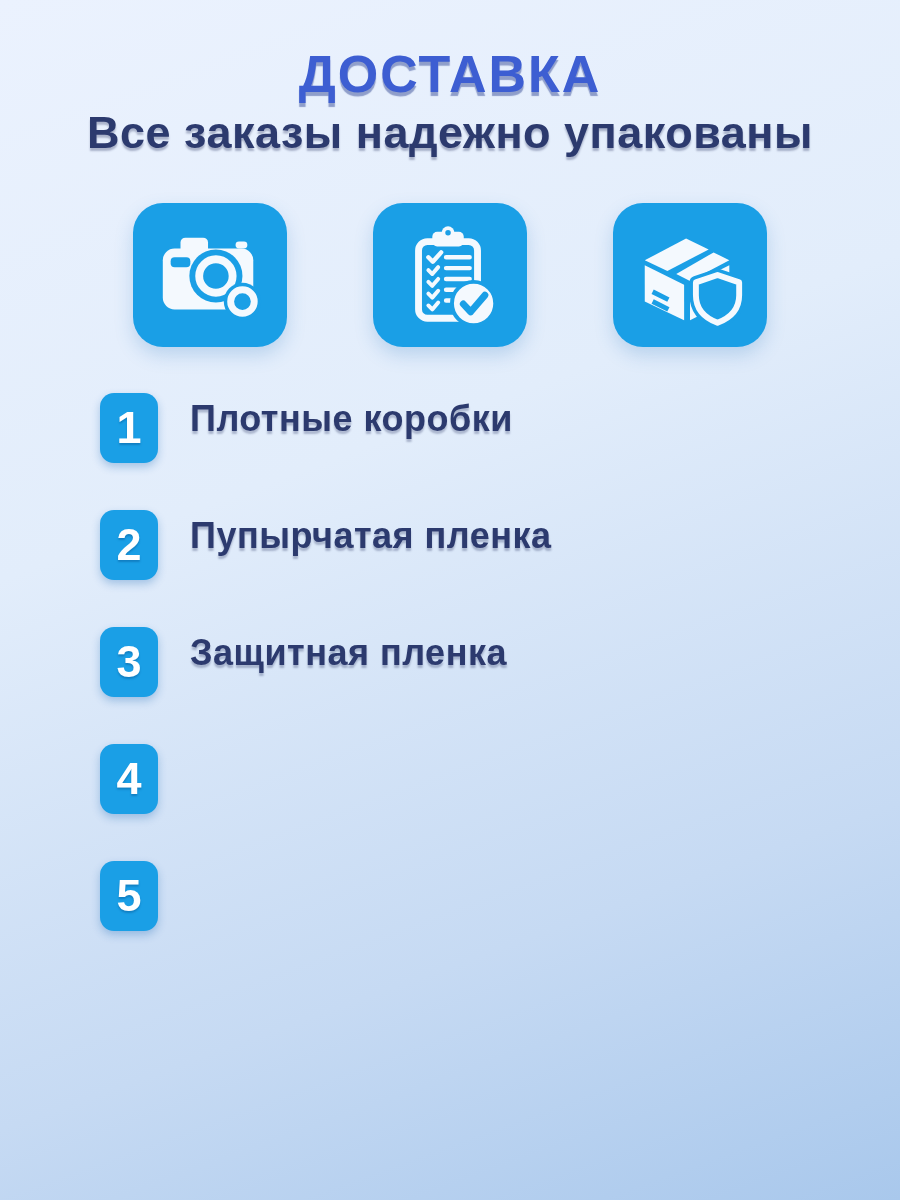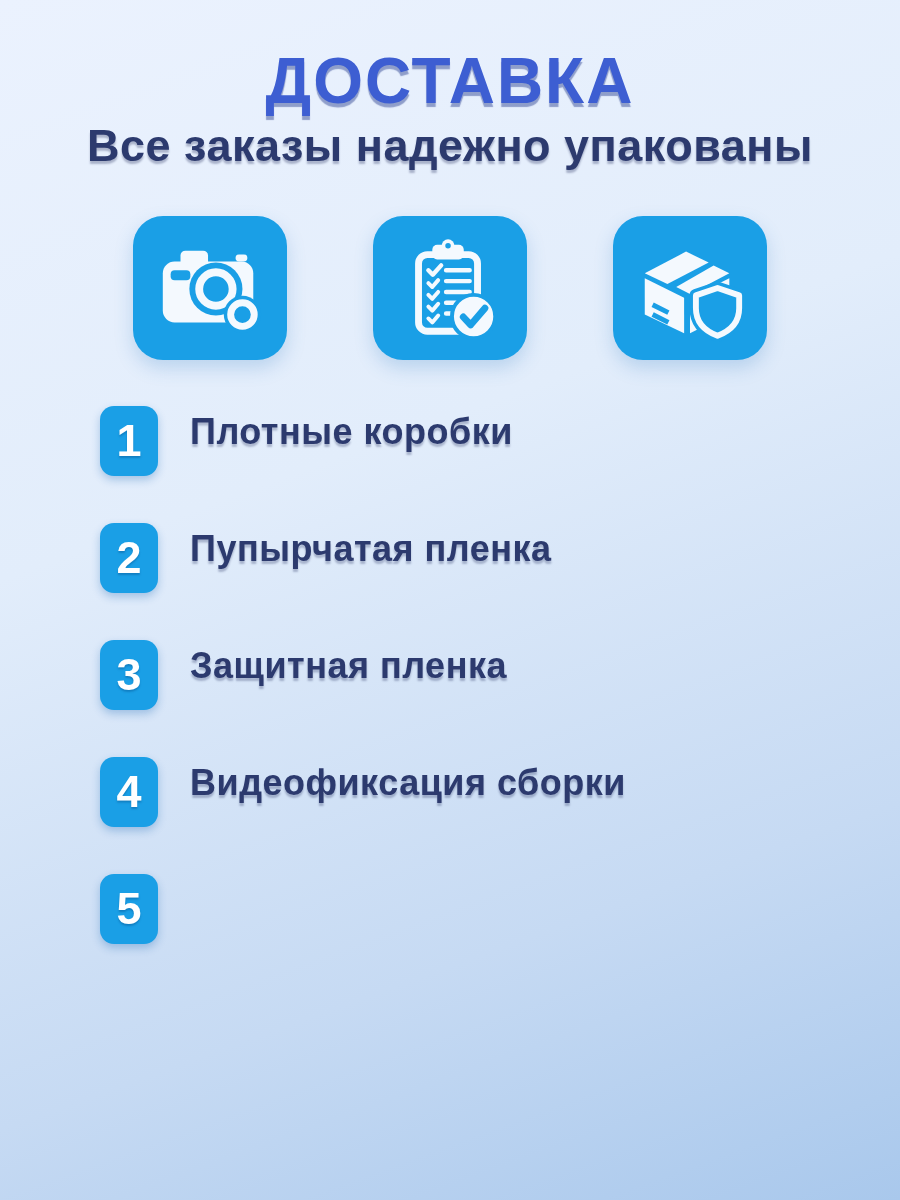--- a/index.html
+++ b/index.html
@@ -13,21 +13,21 @@
     font-family: "Liberation Sans", "DejaVu Sans", sans-serif;
     background: linear-gradient(160deg, #ebf2fe 0%, #e2edfb 38%, #c6daf3 74%, #a9c8ec 100%);
     overflow: hidden;
   }
   .page {
     width: 900px; height: 1200px;
     padding-top: 46px;
   }
   .page-title {
     text-align: center;
-    font-size: 64px;
+    font-size: 52px;
     font-weight: 800;
     letter-spacing: 2px;
     color: var(--title-blue);
     text-shadow: 0 4px 1px rgba(36, 58, 140, 0.45);
     line-height: 1.1;
   }
   .page-subtitle {
     text-align: center;
     font-size: 45px;
     font-weight: 800;
@@ -161,21 +161,20 @@
       <div class="feature-label">Пупырчатая пленка</div>
     </div>
 
     <div class="feature-item">
       <div class="number-badge">3</div>
       <div class="feature-label">Защитная пленка</div>
     </div>
 
     <div class="feature-item">
       <div class="number-badge">4</div>
-      <div class="feature-label">Видеофиксация сборки</div>
     </div>
 
     <div class="feature-item">
       <div class="number-badge">5</div>
     </div>
 
   </div>
 
 </div>
 

